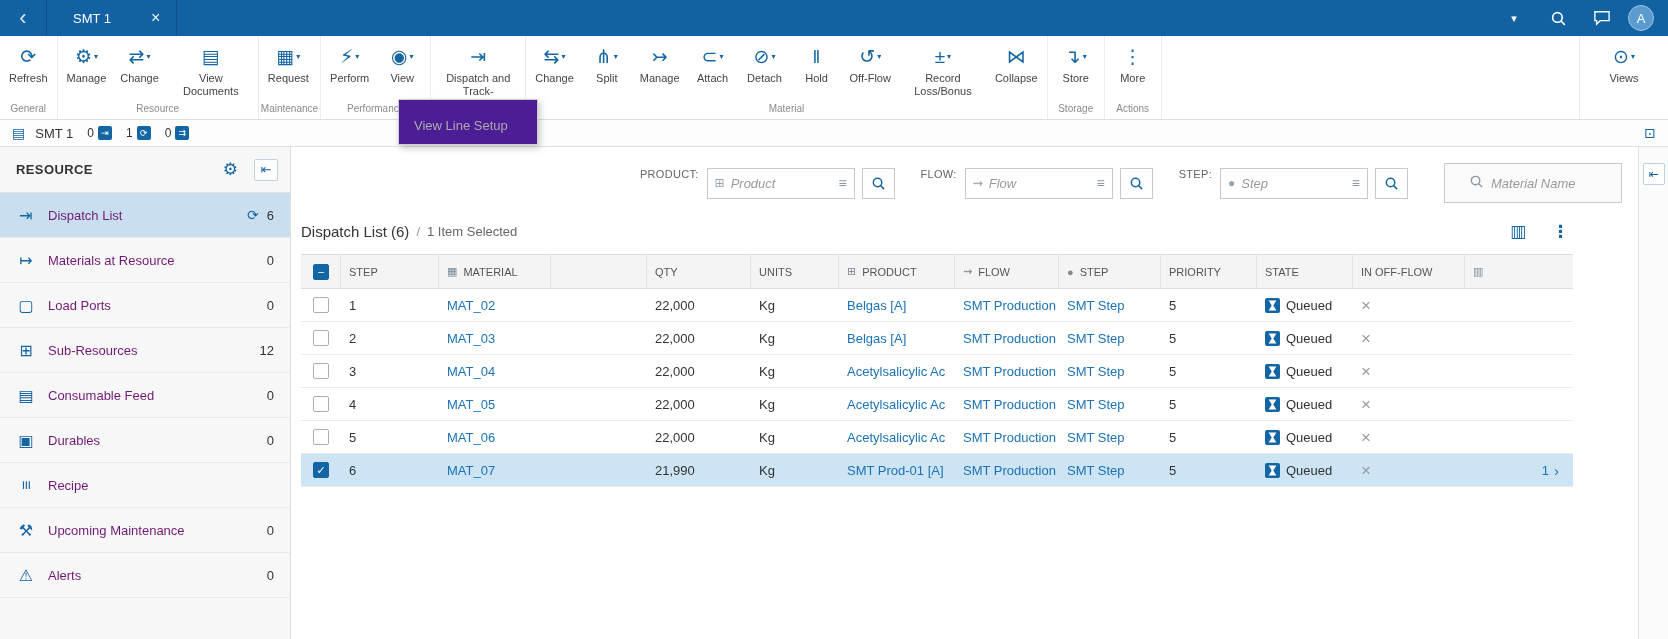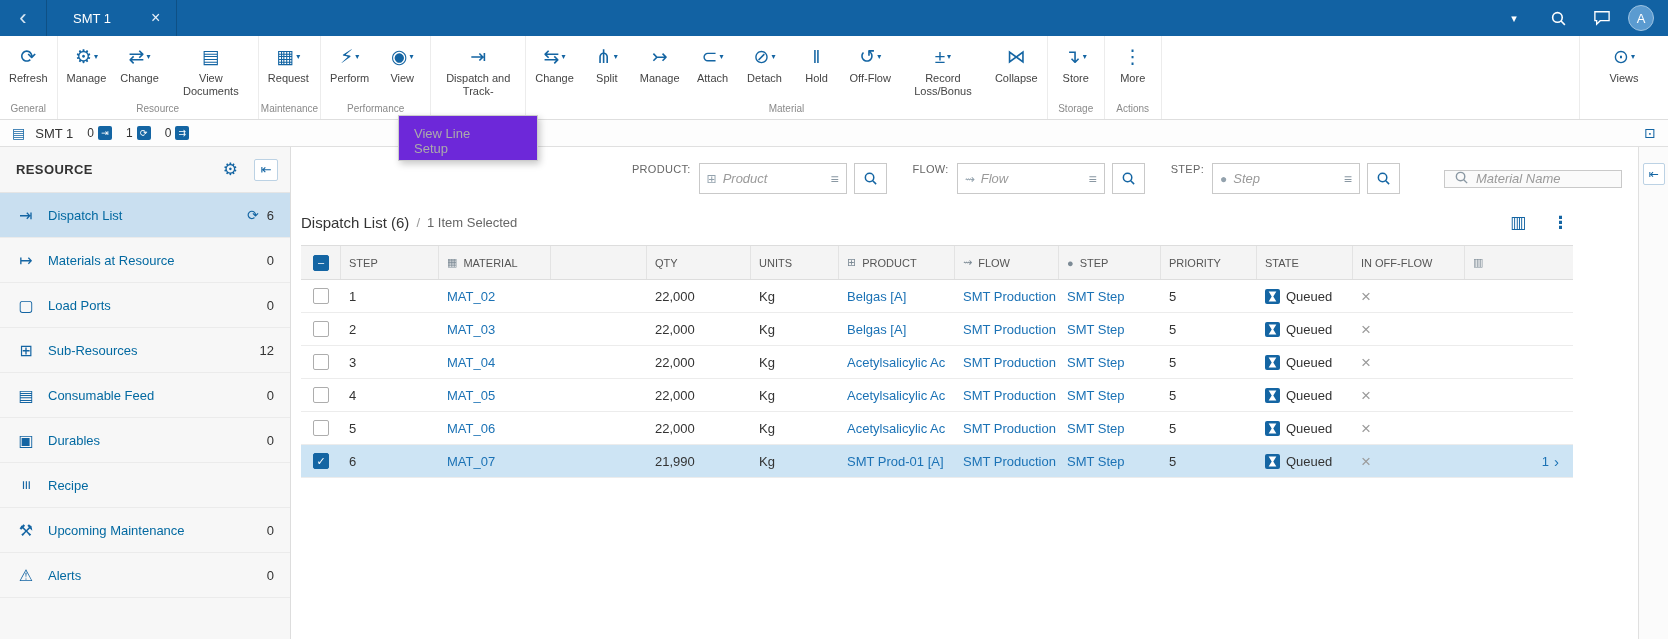--- a/index.html
+++ b/index.html
@@ -45,36 +45,36 @@
   .bodyrow{flex:1;display:flex;min-height:0}
   .sidebar{width:291px;background:#f7f7f7;border-right:1px solid #ddd;display:flex;flex-direction:column;flex:0 0 auto}
   .sb-head{height:46px;display:flex;align-items:center;padding:0 12px 0 16px;border-bottom:1px solid #e5e5e5}
   .sb-title{font-size:13px;font-weight:bold;color:#333;letter-spacing:.4px;flex:1}
   .sb-gear{color:#1465A3;font-size:17px;margin-right:16px;cursor:pointer}
   .sb-collapse{width:24px;height:22px;border:1px solid #bcd2e4;color:#1465A3;display:flex;align-items:center;justify-content:center;font-size:13px;border-radius:2px;background:#fff;cursor:pointer}
   .sitem{height:45px;display:flex;align-items:center;padding:0 16px;gap:12px;border-bottom:1px solid #ebebeb;cursor:pointer}
   .sitem.sel{background:#c9dff0}
   .sicon{color:#1465A3;font-size:16px;width:20px;text-align:center}
   .rot90{display:inline-block;transform:rotate(90deg)}
-  .slabel{flex:1;color:#0369a1}
+  .slabel{flex:1;color:#701a75}
   .sright{display:flex;align-items:center;gap:8px}
   .srefresh{color:#1465A3;font-size:14px;cursor:pointer}
   .scount{color:#333;font-size:13px}
 
   .main{flex:1;display:flex;flex-direction:column;padding:16px 16px 0 10px;min-width:0}
   .frow{display:flex;align-items:center;justify-content:flex-end;gap:8px;margin-bottom:18px}
   .fgroup{display:flex;gap:8px;margin-left:18px}
   .flabel{font-size:11px;color:#666;letter-spacing:.3px}
   .fbox{display:flex;align-items:center;border:1px solid #c9c9c9;height:31px;background:#fff;width:148px;padding:0 7px;gap:6px}
   .ficon{color:#93a2ad;font-size:12px}
   .finput{border:none;outline:none;flex:1;min-width:0;font-family:"Liberation Sans","DejaVu Sans",sans-serif;font-size:13px;font-style:italic;color:#555;background:transparent}
   .finput::placeholder{color:#9a9a9a;font-style:italic}
   .ffilter{color:#8a98a3;font-size:14px;cursor:pointer}
   .fsearch{width:33px;height:31px;border:1px solid #c9c9c9;margin-left:-1px;background:#fff;display:flex;align-items:center;justify-content:center;cursor:pointer}
-  .msearch{display:flex;align-items:center;border:1px solid #c9c9c9;background:#fafafa;height:18px;width:178px;padding:0 9px;gap:7px;margin-left:36px}
+  .msearch{display:flex;align-items:center;border:1px solid #c9c9c9;background:#fafafa;height:40px;width:178px;padding:0 24px;gap:7px;margin-left:28px}
   .minput{border:none;outline:none;flex:1;min-width:0;background:transparent;font-family:"Liberation Sans","DejaVu Sans",sans-serif;font-size:13px;font-style:italic;color:#555}
   .minput::placeholder{color:#9a9a9a;font-style:italic}
 
   .cwrap{width:1272px;max-width:100%}
   .ltrow{display:flex;align-items:center;margin-bottom:12px}
   .lt-title{font-size:15px;color:#333}
   .lt-sep{color:#999;margin:0 7px;font-size:13px}
   .lt-sel{font-size:13px;color:#666}
   .lt-icons{margin-left:auto;display:flex;gap:26px;align-items:center;padding-right:4px}
   .cols-icon{color:#1465A3;font-size:17px;cursor:pointer}
@@ -95,21 +95,21 @@
   .state-ico{width:15px;height:15px;background:#1465A3;border-radius:2px;display:flex;align-items:center;justify-content:center;flex:0 0 auto}
   .offx{color:#9b9b9b;font-size:17px;line-height:1}
   .tdetail{justify-content:flex-end;padding-right:14px}
   .detail{color:#1b72b5;display:flex;gap:5px;align-items:center;cursor:pointer}
   .detchev{font-size:15px;line-height:1}
 
   .rail{width:30px;border-left:1px solid #e0e0e0;background:#fbfbfb;display:flex;flex-direction:column;align-items:center;padding-top:16px;flex:0 0 auto}
   .rail-btn{width:22px;height:22px;border:1px solid #bcd2e4;background:#fff;color:#1465A3;font-size:12px;display:flex;align-items:center;justify-content:center;border-radius:2px;cursor:pointer}
 
   
-  .dropdown{position:absolute;left:398px;top:115px;width:140px;background:#6d28d9;border:1px solid #ccc;box-shadow:2px 3px 7px rgba(0,0,0,.22);z-index:100;padding:6px 16px 0 0}
+  .dropdown{position:absolute;left:398px;top:99px;width:140px;background:#4c1d95;border:1px solid #ccc;box-shadow:2px 3px 7px rgba(0,0,0,.22);z-index:100;padding:6px 9px 0 0}
   .ddi{height:38px;display:flex;align-items:center;padding:0 15px;font-size:13px;color:#333;cursor:pointer}
   .ddi.dis{color:#ababab;cursor:default}
   .ddi.hl{background:#d4e6f5}
 </style>
 </head>
 <body>
 
 <div class="app">
 
   <header class="topbar">

